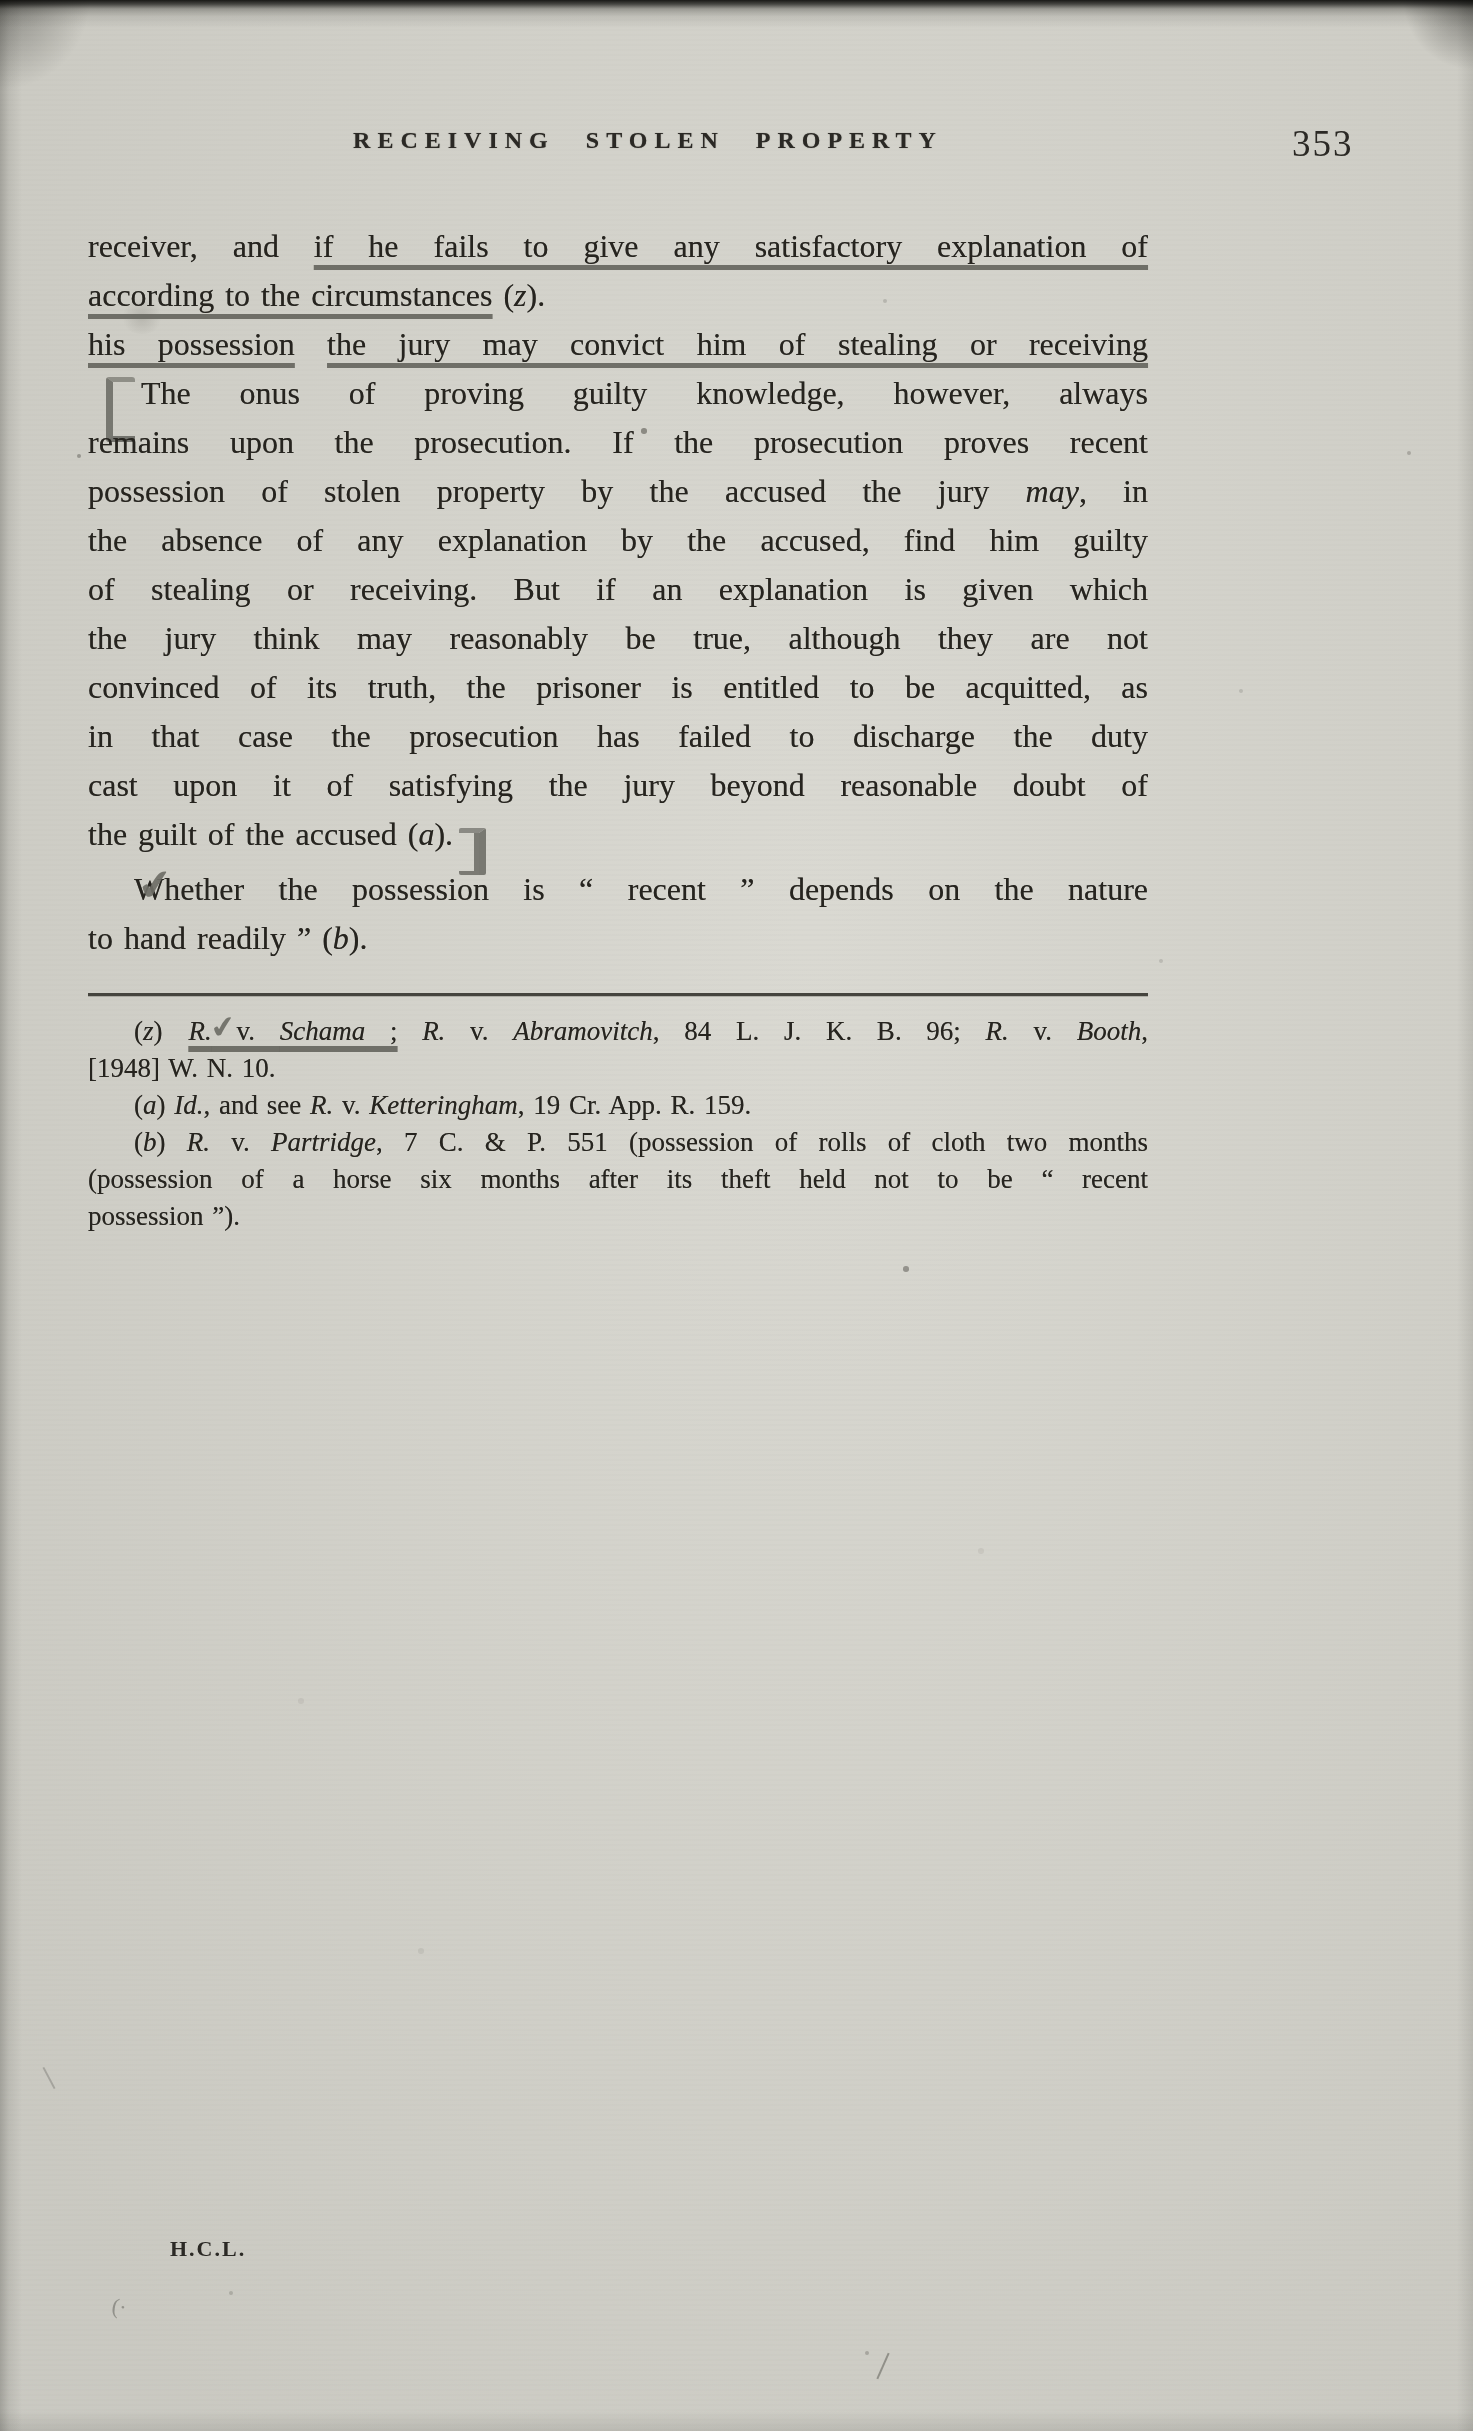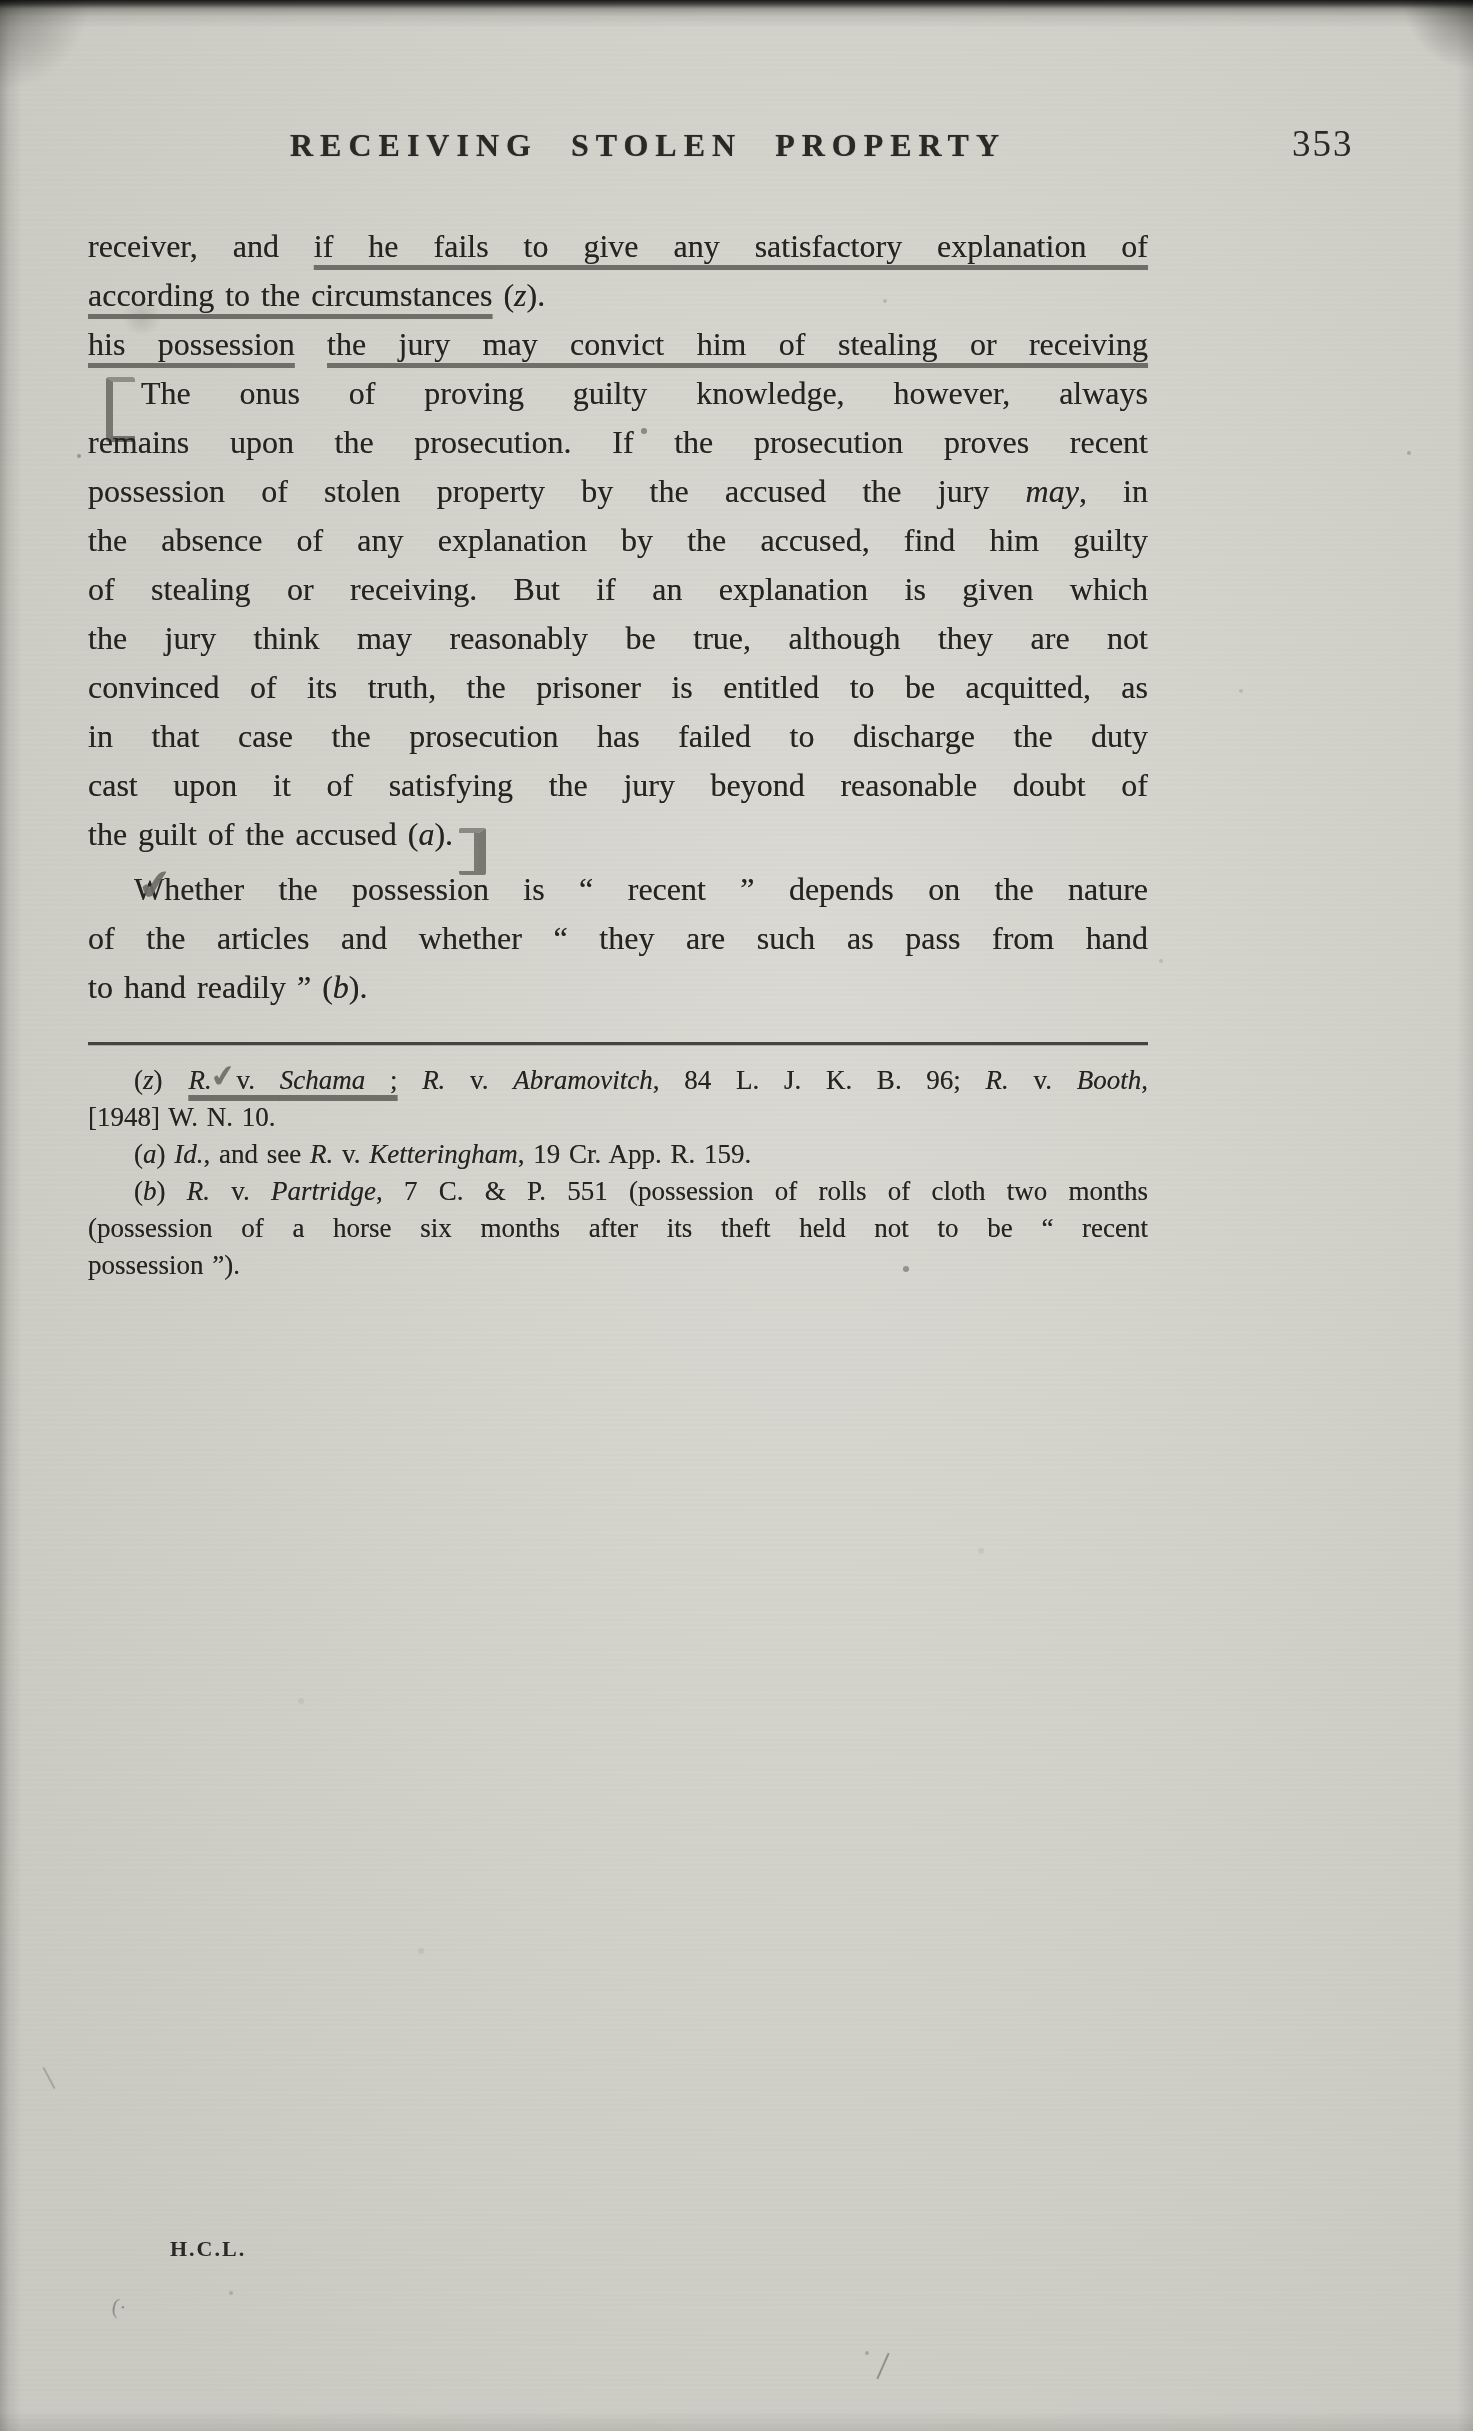--- a/index.html
+++ b/index.html
@@ -17,21 +17,21 @@
       radial-gradient(circle at 0% 0%, rgba(10,10,8,0.35), rgba(10,10,8,0) 90px),
       linear-gradient(90deg, rgba(20,20,16,0.22) 0px, rgba(20,20,16,0.08) 9px, rgba(20,20,16,0) 22px),
       linear-gradient(270deg, rgba(20,20,16,0.10) 0px, rgba(20,20,16,0) 16px),
       linear-gradient(0deg, rgba(20,20,16,0.10) 0px, rgba(20,20,16,0) 20px),
       repeating-linear-gradient(0deg, rgba(0,0,0,0.012) 0 2px, rgba(0,0,0,0) 2px 5px),
       radial-gradient(ellipse at 55% 38%, rgba(255,255,255,0.10), rgba(0,0,0,0.055) 88%);
   }
   .header-row{position:absolute;top:127px;left:118px;width:1060px;text-align:center;}
   .running-head{
     display:inline-block;
-    font-size:32px;font-weight:700;letter-spacing:7px;word-spacing:18px;
+    font-size:24px;font-weight:700;letter-spacing:7px;word-spacing:18px;
     color:#2b2925;text-shadow:0 0 1px rgba(40,38,32,0.5);
   }
   .page-number{
     position:absolute;top:122px;left:1292px;
     font-size:37px;color:#2b2925;letter-spacing:2px;
   }
   .column{position:absolute;top:222px;left:88px;width:1060px;}
   .line{
     height:49px;line-height:49px;font-size:32px;
     word-spacing:3px;white-space:nowrap;text-shadow:0 0 0.6px rgba(35,32,27,0.55);
@@ -141,21 +141,20 @@
       <div class="line j">of stealing or receiving. But if an explanation is given which</div>
       <div class="line j">the jury think may reasonably be true, although they are not</div>
       <div class="line j">convinced of its truth, the prisoner is entitled to be acquitted, as</div>
       <div class="line j">in that case the prosecution has failed to discharge the duty</div>
       <div class="line j">cast upon it of satisfying the jury beyond reasonable doubt of</div>
       <div class="line"><span>the guilt of the accused (<i>a</i>).</span><span class="bracket-close"></span></div>
     </div>
 
     <div class="para3">
       <div class="line j indent"><span class="tick tick-body">✔</span><span>Whether the possession is “ recent ” depends on the nature</span></div>
-      <div class="line j">of the articles and whether “ they are such as pass from hand</div>
       <div class="line">to hand readily ” (<i>b</i>).</div>
     </div>
 
     <div class="fn-rule"></div>
 
     <div class="footnotes">
       <div class="line fn j indent"><span>(<i>z</i>)</span><span class="tick tick-fn">✔</span><span><span class="u"><i>R.</i> v. <i>Schama</i> ;</span> <i>R.</i> v. <i>Abramovitch</i>, 84 L. J. K. B. 96; <i>R.</i> v. <i>Booth</i>,</span></div>
       <div class="line fn">[1948] W. N. 10.</div>
       <div class="line fn indent">(<i>a</i>) <i>Id.</i>, and see <i>R.</i> v. <i>Ketteringham</i>, 19 Cr. App. R. 159.</div>
       <div class="line fn j indent">(<i>b</i>) <i>R.</i> v. <i>Partridge</i>, 7 C. &amp; P. 551 (possession of rolls of cloth two months</div>

